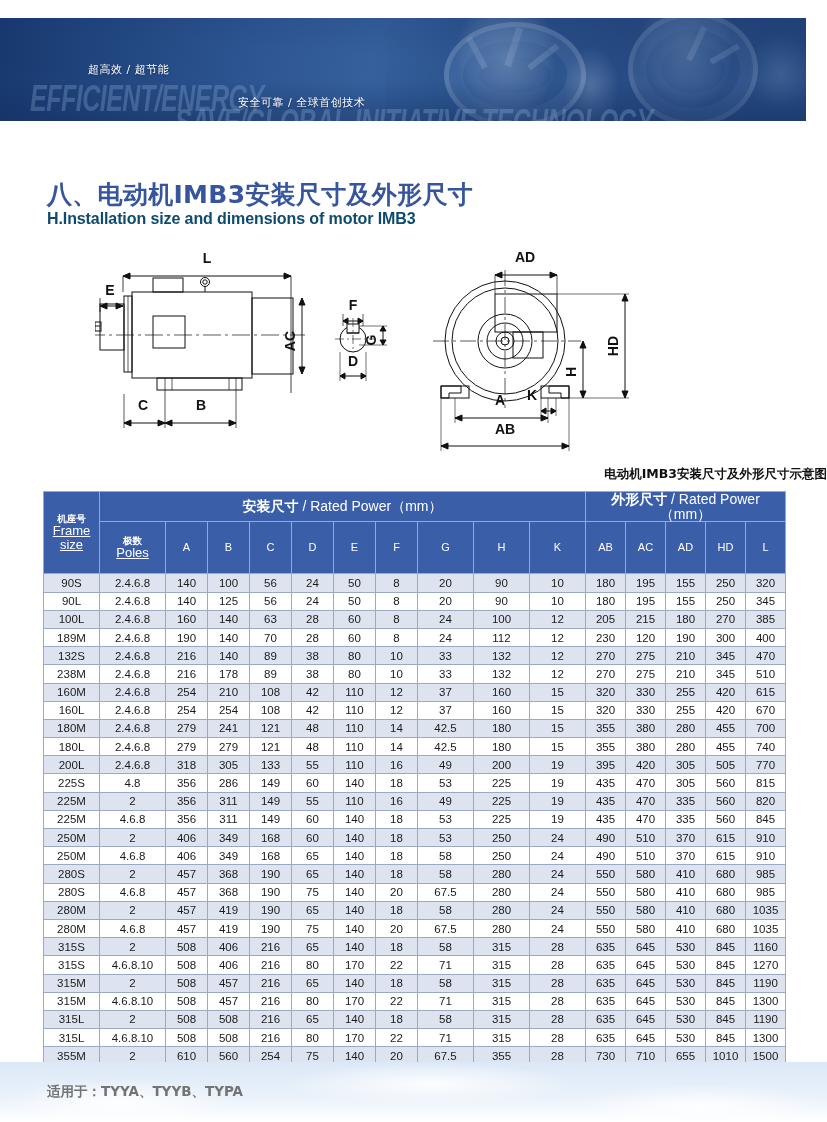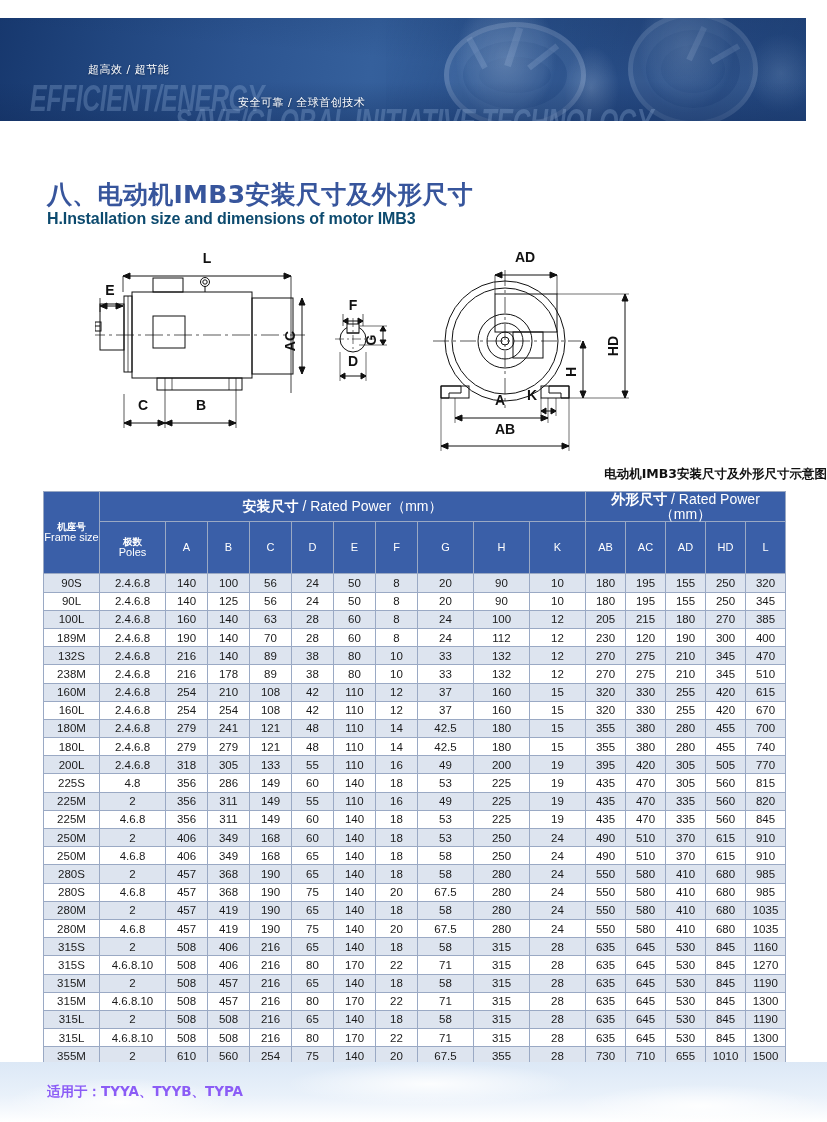--- a/index.html
+++ b/index.html
@@ -173,21 +173,21 @@
   th.grp {
     height: 27px;
     font-size: 14px;
     font-weight: bold;
     font-family: "DejaVu Sans", "Liberation Sans", sans-serif;
   }
   th.grp .lite { font-weight: normal; font-family: "Liberation Sans", sans-serif; }
   th.sub { height: 25px; font-size: 11px; }
   th.stack { height: 52px; font-size: 10px; }
   th.stack .l1 { display:block; font-family:"DejaVu Sans", sans-serif; font-weight:bold; font-size:9.5px;}
-  th.stack .l2 { display:block; font-size:11px; }
+  th.stack .l2 { display:block; font-size:13px;text-decoration:underline; }
 
   tbody td { height: 18.2px; font-size: 11.5px; }
   tbody tr:nth-child(odd)  td { background: #dde4ef; }
   tbody tr:nth-child(even) td { background: #ffffff; }
 
   
   .footer-band {
     position: absolute;
     left: 0; top: 1062px;
     width: 827px; height: 60px;
@@ -195,21 +195,21 @@
       radial-gradient(ellipse 160px 34px at 120px 40px, rgba(255,255,255,.95) 0%, rgba(224,236,248,0) 70%),
       radial-gradient(ellipse 200px 30px at 430px 22px, rgba(255,255,255,.90) 0%, rgba(224,236,248,0) 72%),
       radial-gradient(ellipse 170px 30px at 700px 44px, rgba(255,255,255,.90) 0%, rgba(224,236,248,0) 72%),
       linear-gradient(180deg, #dce8f6 0%, #e9f1fa 55%, #ffffff 100%);
   }
   .footer-text {
     position: absolute;
     left: 47px; top: 1083px;
     font-size: 13.5px;
     font-weight: bold;
-    color: #8b5cf6;
+    color: #737373;
     white-space: nowrap;
     font-family: "DejaVu Sans", "Liberation Sans", sans-serif;
   }
 </style>
 </head>
 <body>
 
 <div class="page">
 
   <div class="banner">

